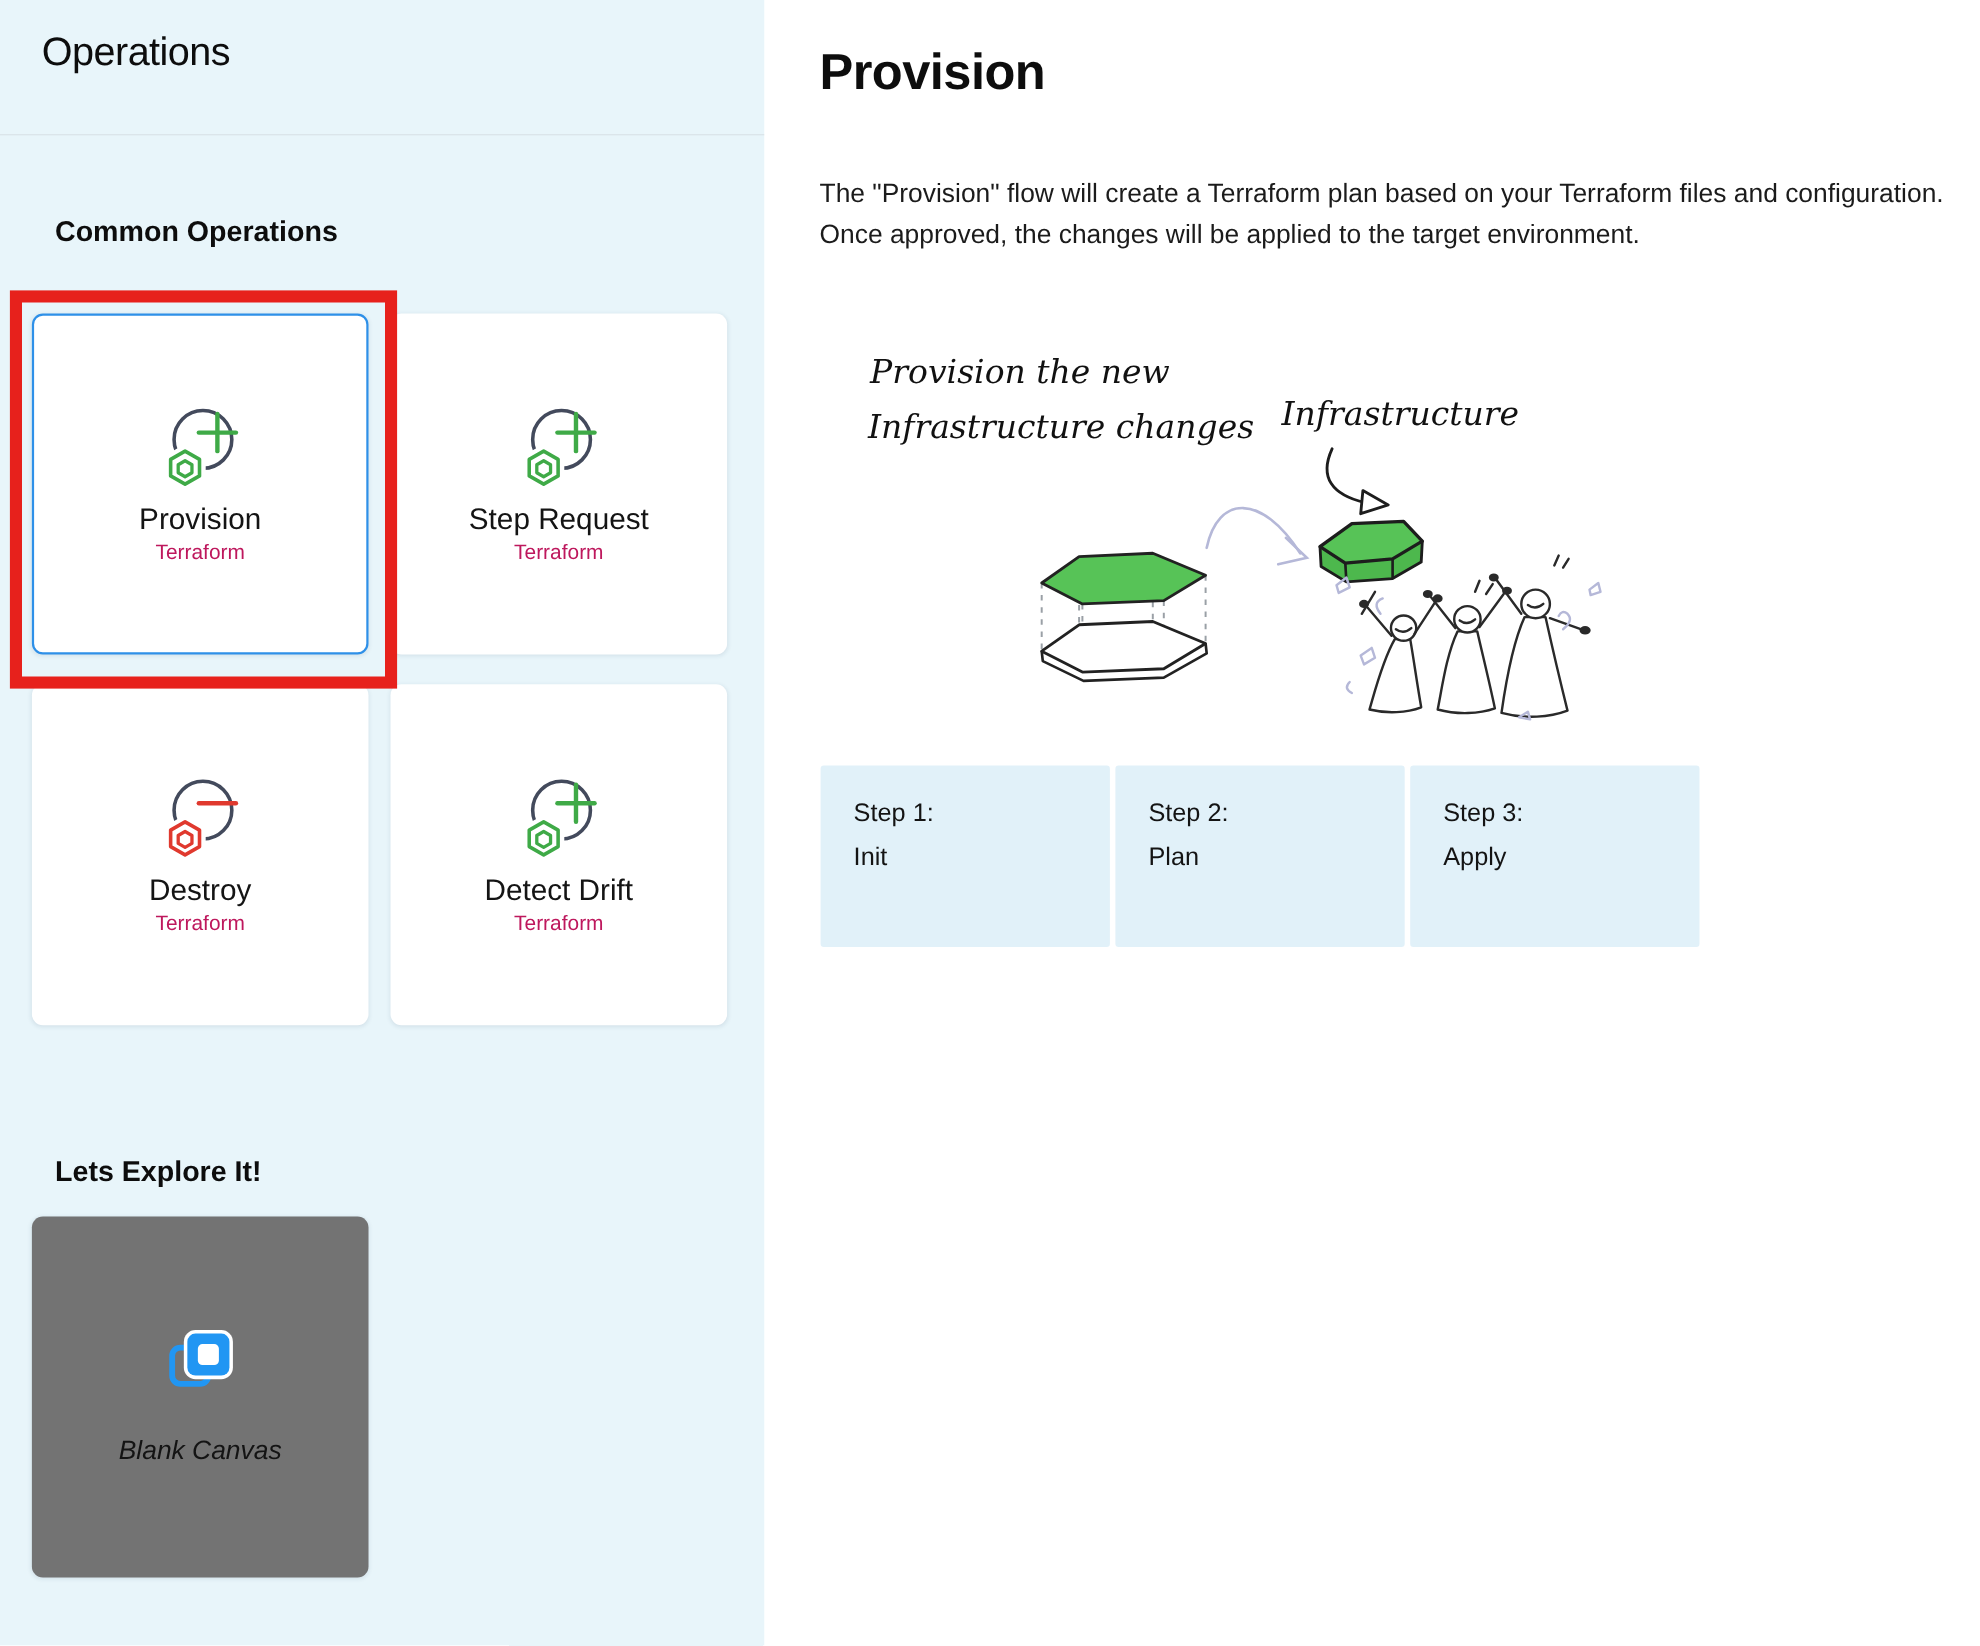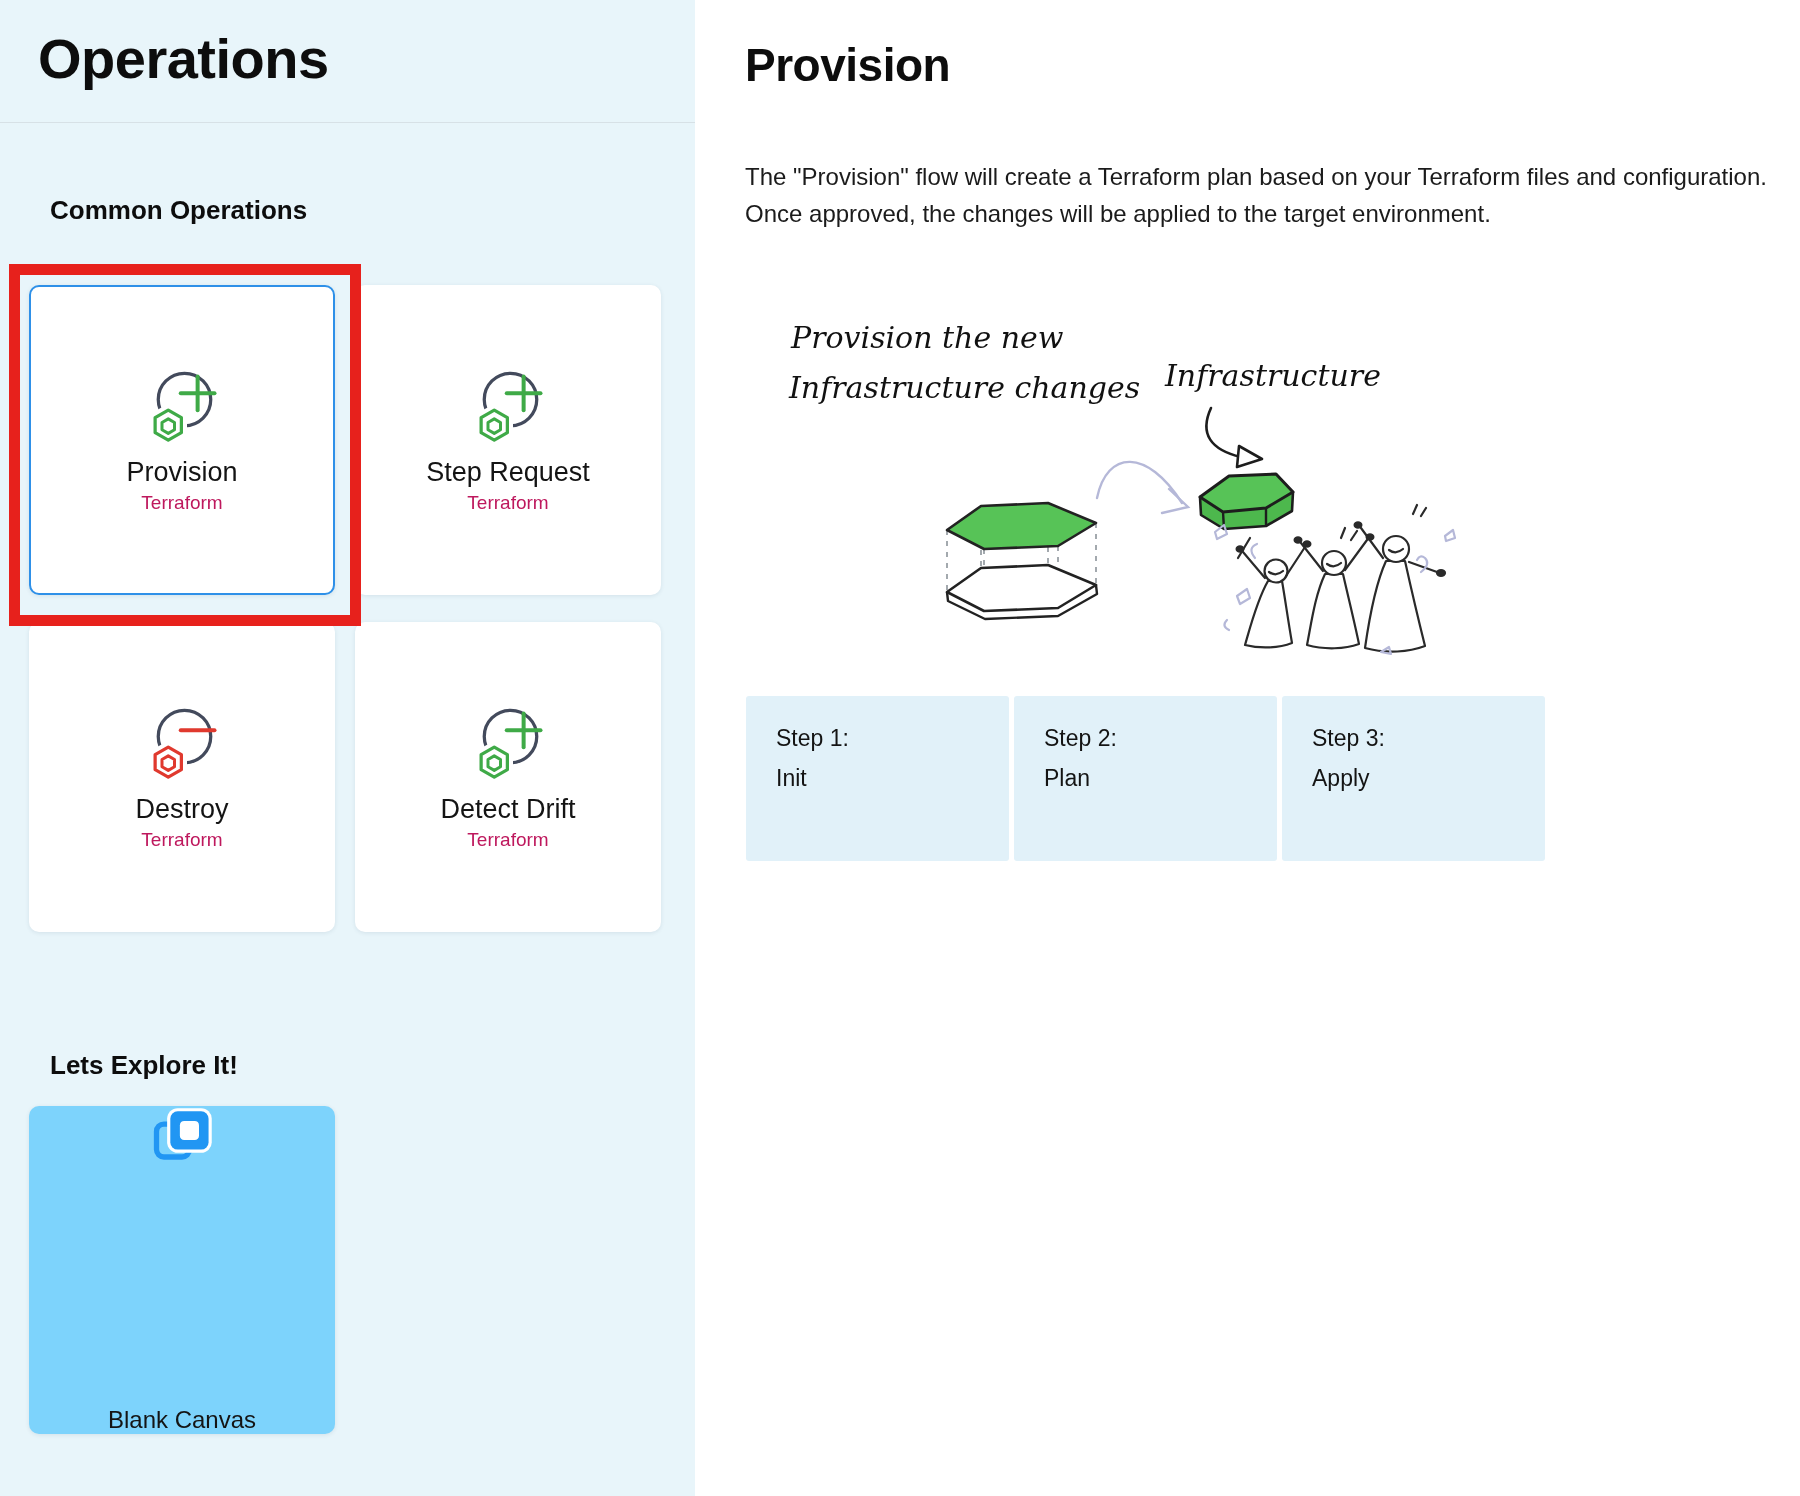--- a/index.html
+++ b/index.html
@@ -1,43 +1,43 @@
 <!DOCTYPE html>
 <html><head>
 <meta charset="utf-8">
 <style>
   html,body{margin:0;padding:0;background:#fff;}
   .app{position:relative;width:1800px;height:1496px;overflow:hidden;
        font-family:"Liberation Sans",sans-serif;color:#151515;}
 
   
   .sidebar{position:absolute;left:0;top:0;width:695px;height:1496px;background:#e8f5fa;}
-  .sidebar-title{position:absolute;left:38px;top:26px;font-size:56px;font-weight:700;
+  .sidebar-title{position:absolute;left:38px;top:26px;font-size:36px;font-weight:400;
                  letter-spacing:-0.5px;color:#0d0d0d;margin:0;}
   .sidebar-divider{position:absolute;left:0;top:122px;width:695px;border-top:1px solid #d7e1e6;}
   .section-heading{position:absolute;left:38px;font-size:26px;font-weight:700;color:#0d0d0d;margin:12px;}
   .heading-common{top:183px;}
   .heading-explore{top:1038px;}
 
   .card-grid{position:absolute;left:29px;top:285px;width:660px;display:grid;
              grid-template-columns:306px 306px;column-gap:20px;row-gap:27px;}
   .op-card{width:306px;height:310px;background:#fff;border-radius:10px;
            box-shadow:0 1px 4px rgba(30,60,90,.10);display:flex;flex-direction:column;
            align-items:center;justify-content:center;gap:4px;box-sizing:border-box;cursor:pointer;}
   .op-card.selected{border:2px solid #2e90e8;}
   .op-icon{width:80px;height:80px;margin-bottom:6px;}
   .card-label{font-size:27px;font-weight:500;color:#141414;}
   .card-sublabel{font-size:19px;color:#be185d;}
 
   .annotation-rect{position:absolute;left:9px;top:264px;width:352px;height:362px;
                    border:11px solid #e7211c;box-sizing:border-box;pointer-events:none;z-index:5;}
 
-  .canvas-card{position:absolute;left:29px;top:1106px;width:306px;height:328px;background:#7dd3fc;
+  .canvas-card{position:absolute;left:29px;top:1106px;width:306px;height:328px;background:#737373;
                border-radius:10px;box-shadow:0 1px 4px rgba(30,60,90,.10);display:flex;
-               flex-direction:column;align-items:center;justify-content:space-between;gap:30px;cursor:pointer;}
+               flex-direction:column;align-items:center;justify-content:center;gap:30px;cursor:pointer;font-style:italic;}
   .canvas-icon{width:68px;height:68px;}
   .canvas-label{font-size:24px;color:#141414;}
 
   
   .main{position:absolute;left:695px;top:0;width:1105px;height:1496px;background:#fff;}
   .main-title{position:absolute;left:50px;top:38px;font-size:46px;font-weight:800;
               letter-spacing:-0.5px;color:#0d0d0d;margin:0;}
   .main-desc{position:absolute;left:50px;top:158px;width:1075px;font-size:24px;
              line-height:37px;color:#1b1b1b;margin:0;}
   .illustration{position:absolute;left:50px;top:300px;width:760px;height:360px;}

